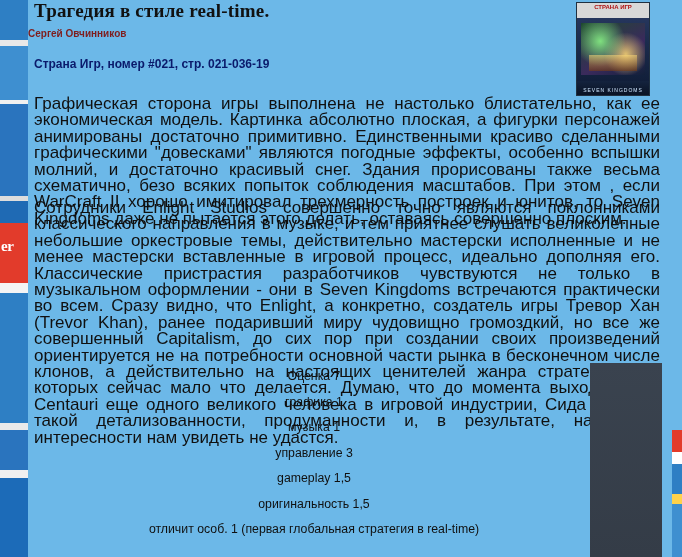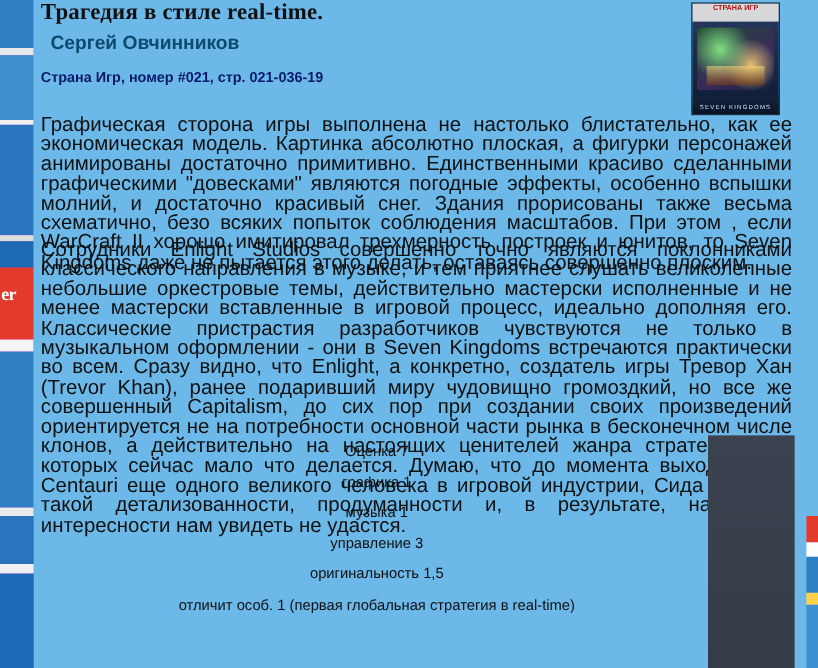--- a/index.html
+++ b/index.html
@@ -84,26 +84,26 @@
     left: 6px;
     top: 0px;
     font-family: "Liberation Serif", serif;
     font-size: 19px;
     font-weight: bold;
     color: #111111;
     letter-spacing: 0.2px;
   }
   .author {
     position: absolute;
-    left: 14px;
+    left: 0;
     top: 28px;
     font-family: "Liberation Sans", sans-serif;
-    font-size: 16px;
-    font-weight: bold;
-    color: #0c4a6e;
+    font-size: 10px;
+    font-weight: bold;
+    color: #7f1d1d;
   }
   .source {
     position: absolute;
     left: 6px;
     top: 57px;
     font-family: Liberation Sans, sans-serif;
     font-size: 12px;
     font-weight: bold;
     color: #0A1A6B;
   }
@@ -253,20 +253,21 @@
 
   <div class="dark-panel">
     <div class="dark-panel-inner"></div>
   </div>
 
   <div class="ratings">
     <div class="rating-row">Оценка 7</div>
     <div class="rating-row">графика 1</div>
     <div class="rating-row">музыка 1</div>
     <div class="rating-row">управление 3</div>
+    <div class="rating-row">gameplay 1,5</div>
     <div class="rating-row">оригинальность 1,5</div>
     <div class="rating-row">отличит особ. 1 (первая глобальная стратегия в real-time)</div>
   </div>
 </div>
 
 <div class="right-strip">
   <div class="rs-block rs-1"></div>
   <div class="rs-block rs-2"></div>
   <div class="rs-block rs-3"></div>
   <div class="rs-block rs-4"></div>

